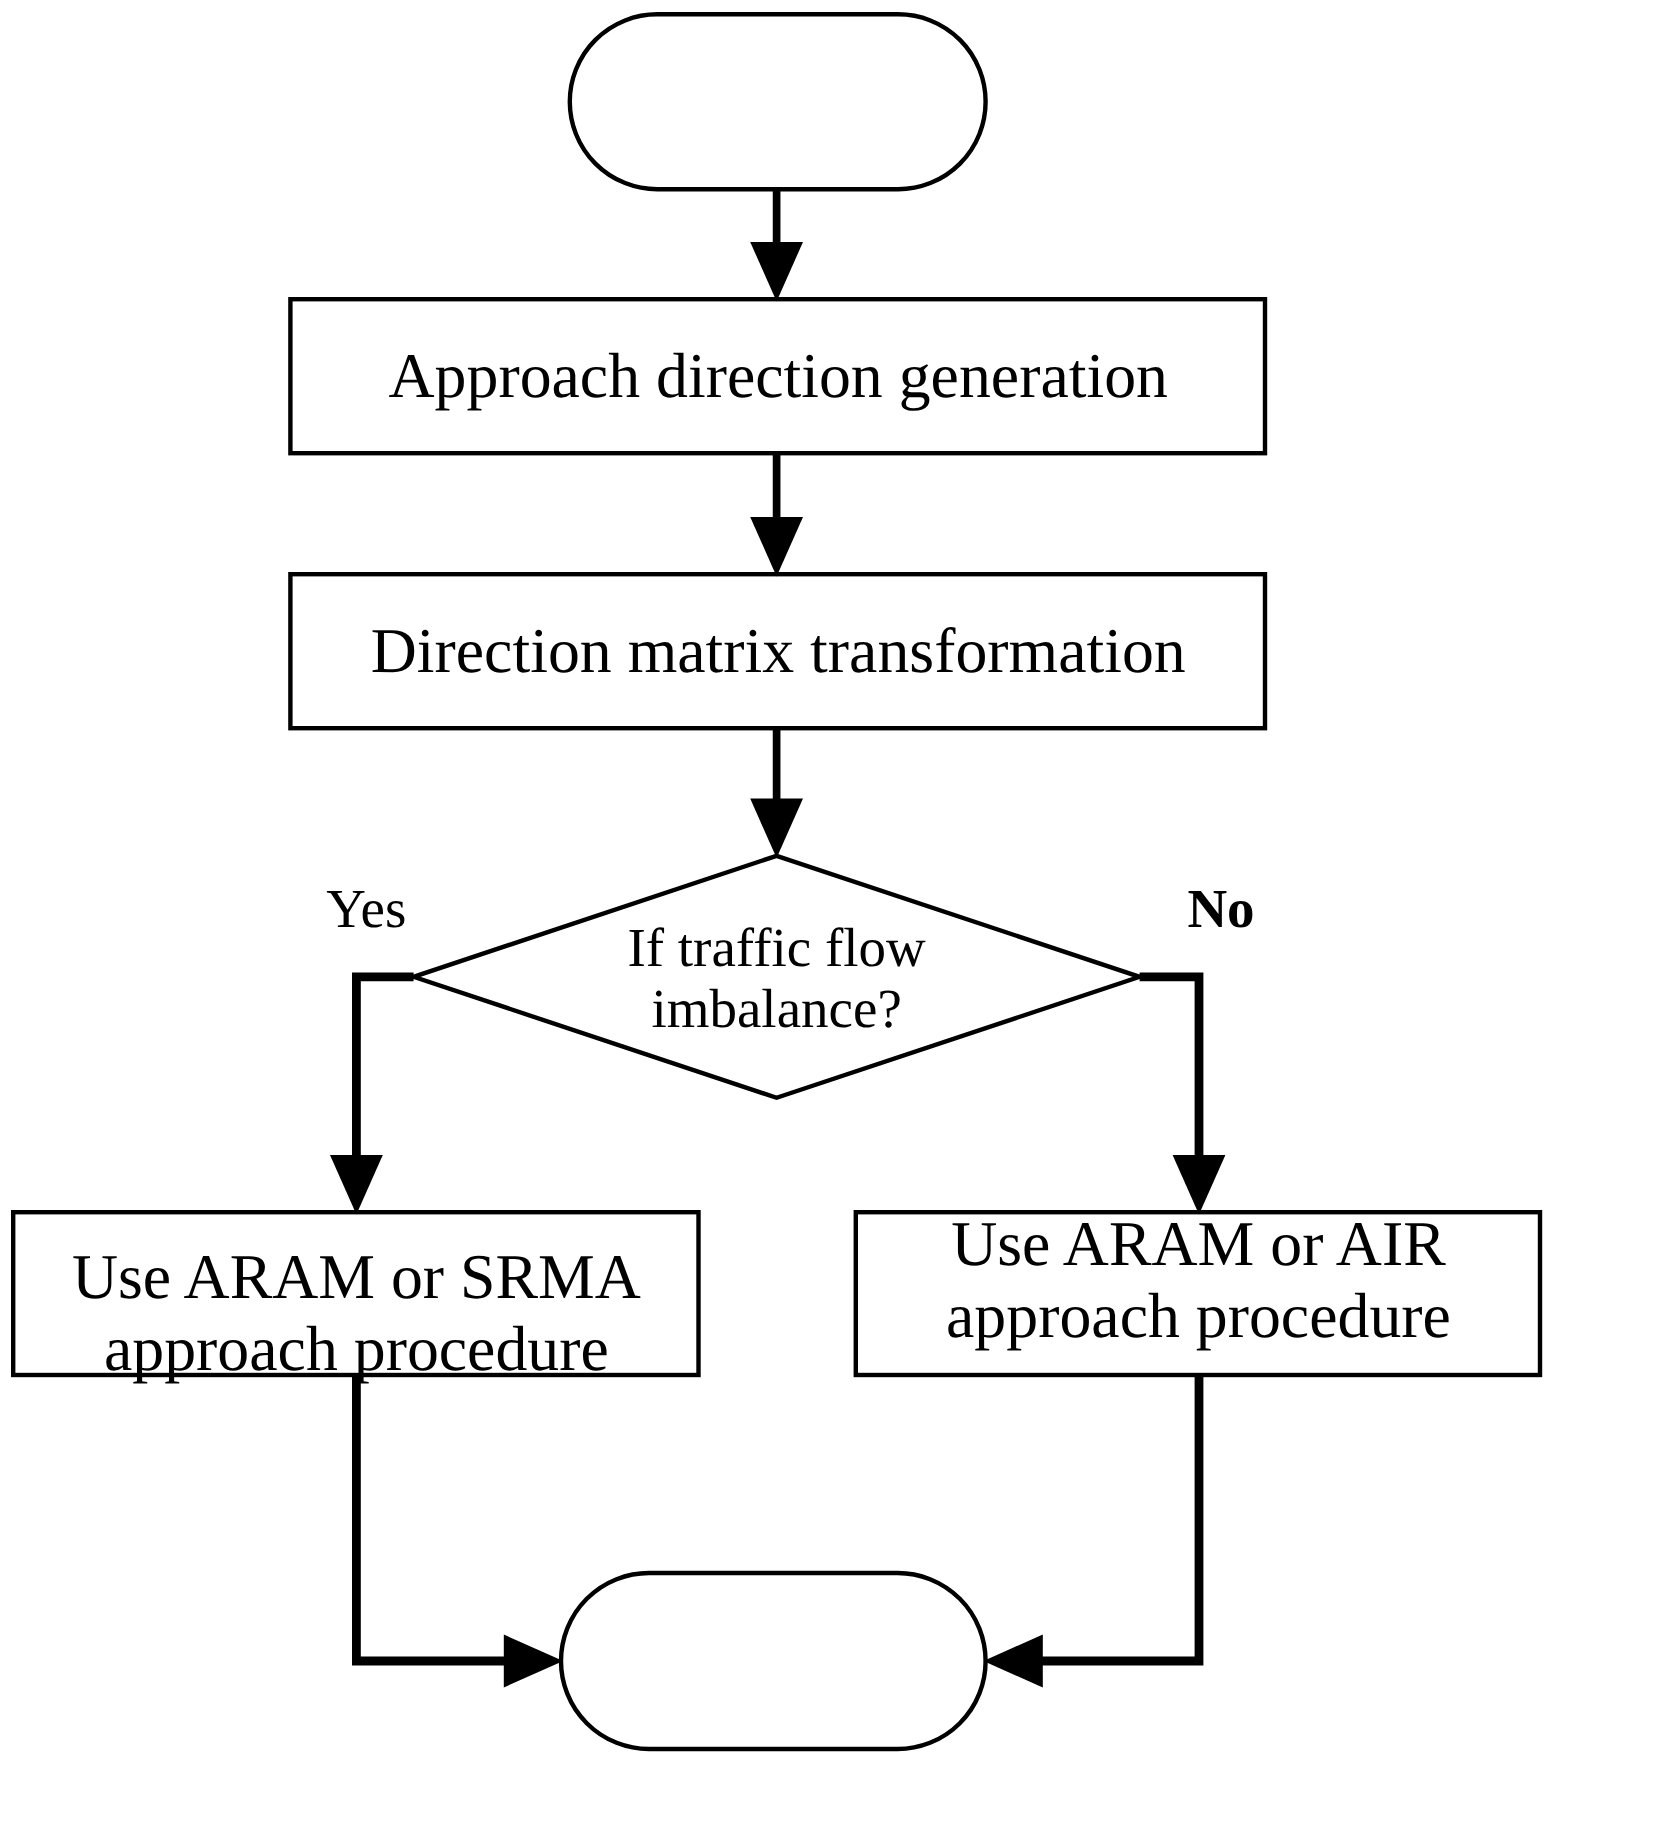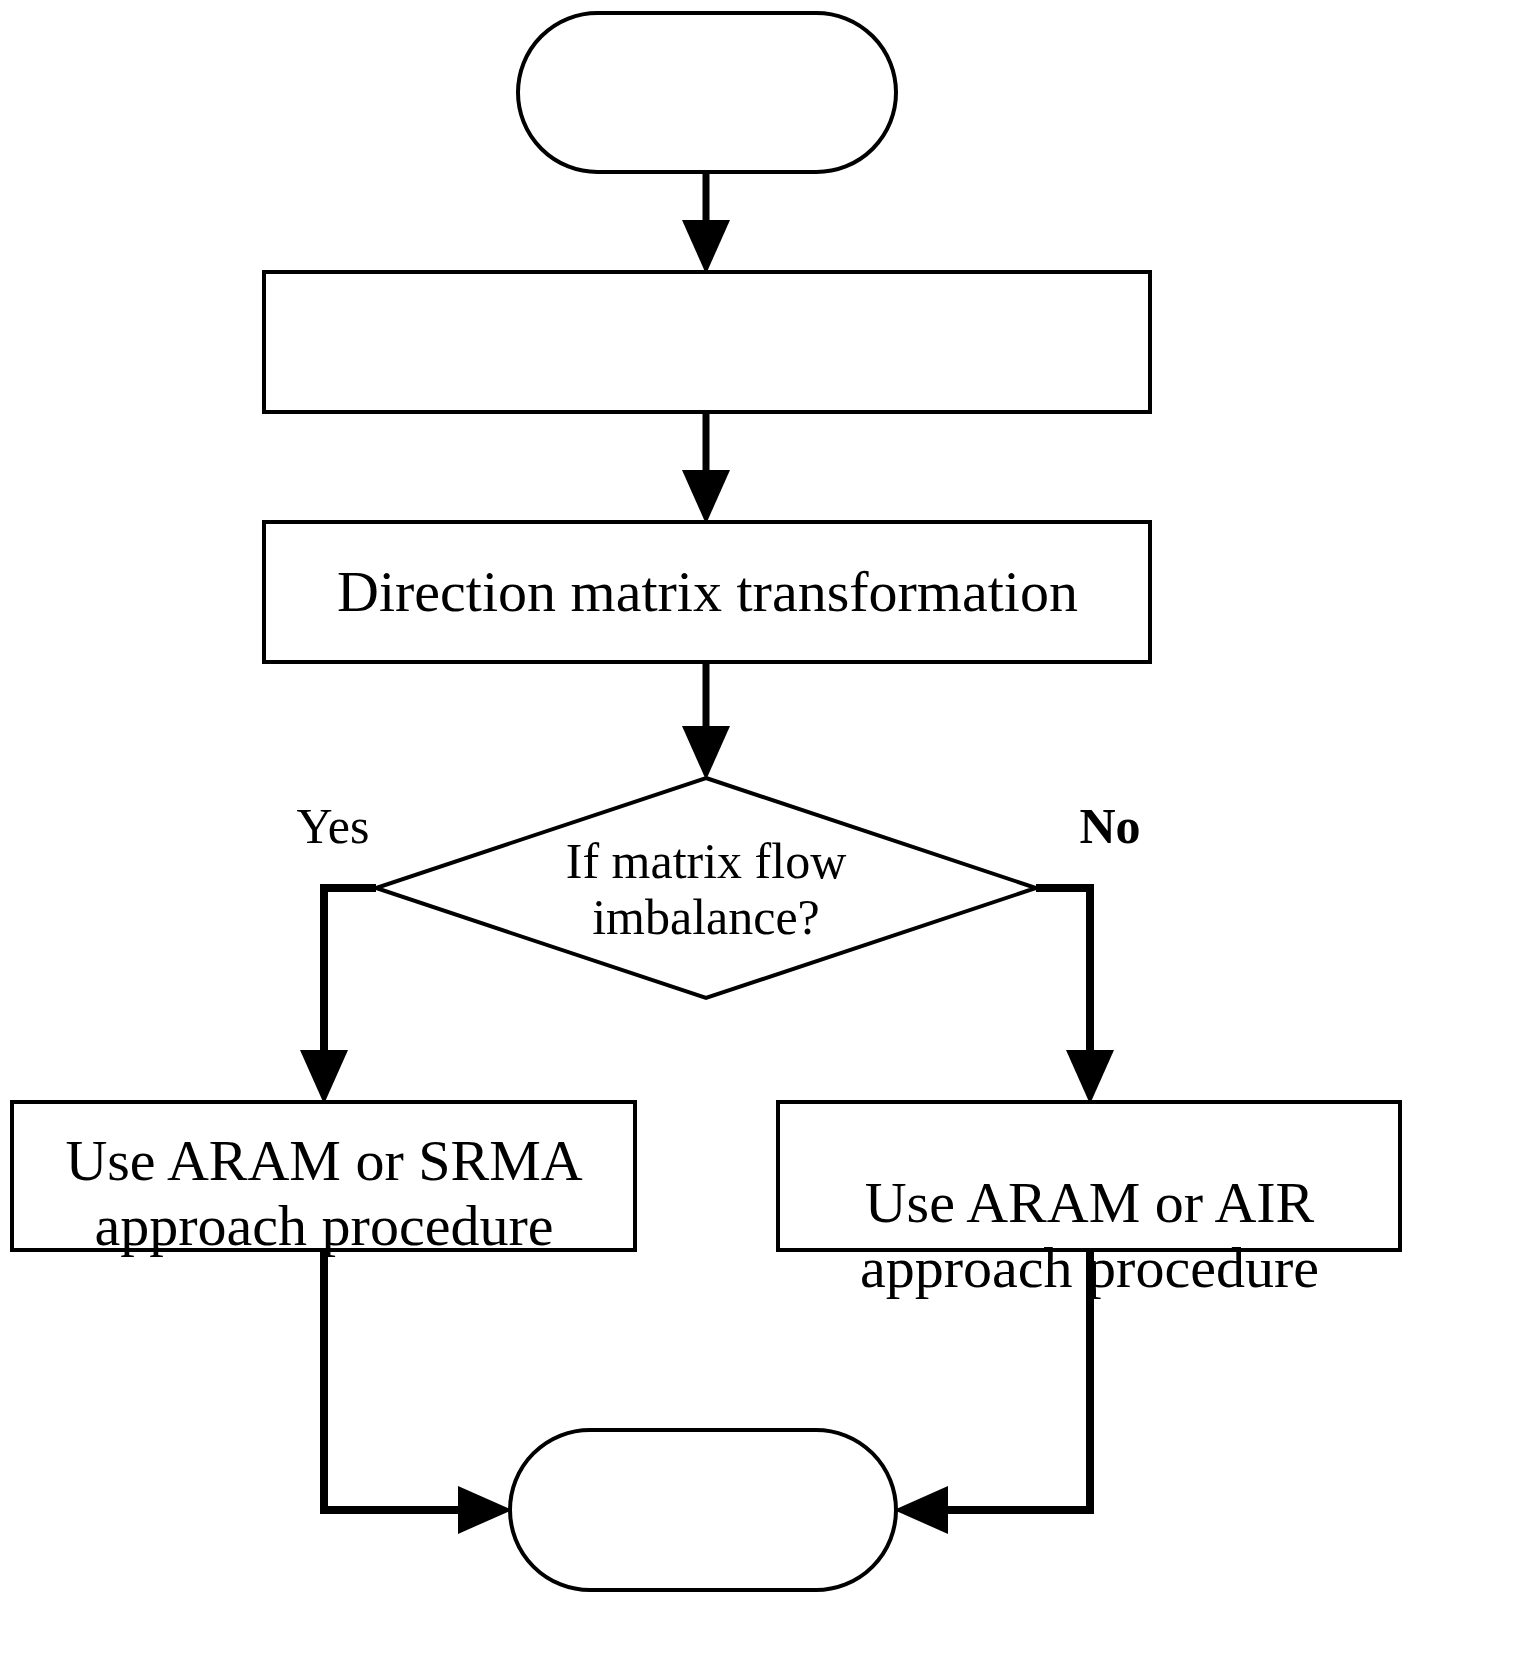--- a/index.html
+++ b/index.html
@@ -41,21 +41,21 @@
   .decision-label   { font-size: 50px; }
   .branch-label     { font-size: 50px; }
 
   .lbl-start    { left: 518px;  top: 13px;   width: 378px; height: 160px; }
   .lbl-box1     { left: 264px;  top: 272px;  width: 887px; height: 141px; }
   .lbl-box2     { left: 264px;  top: 522px;  width: 887px; height: 141px; }
   .lbl-decision { left: 446px;  top: 806px;  width: 520px; height: 166px; }
   .lbl-yes      { left: 258px;  top: 796px;  width: 150px; height: 60px; }
   .lbl-no       { left: 1040px; top: 796px;  width: 140px; height: 60px; font-weight: bold; }
   .lbl-left     { left: 12px;   top: 1100px; width: 624px; height: 188px; }
-  .lbl-right    { left: 778px;  top: 1160px; width: 623px; height: 152px; }
+  .lbl-right    { left: 778px;  top: 1088px; width: 623px; height: 152px; }
   .lbl-end      { left: 510px;  top: 1430px; width: 386px; height: 162px; }
 </style>
 </head>
 <body>
 
 <div id="flowchart-root">
 
   <svg id="flow-svg" viewBox="0 0 1516 1668" xmlns="http://www.w3.org/2000/svg">
 
     <rect x="518" y="13" width="378" height="159" rx="79.5" ry="79.5" fill="#ffffff" stroke="#000000" stroke-width="4"></rect>
@@ -103,24 +103,25 @@
     </g>
 
     <g>
       <polyline points="1090,1250 1090,1510 924,1510" fill="none" stroke="#000000" stroke-width="8"></polyline>
       <polygon points="894,1510 948,1486 948,1534" fill="#000000"></polygon>
     </g>
 
   </svg>
 
 
+  <div class="node-label process-label lbl-box1">Approach direction generation</div>
 
   <div class="node-label process-label lbl-box2">Direction matrix transformation</div>
 
-  <div class="node-label decision-label lbl-decision">If matrix flow
+  <div class="node-label decision-label lbl-decision">If traffic flow
 imbalance?</div>
 
   <div class="node-label branch-label lbl-yes">Yes</div>
 
   <div class="node-label branch-label lbl-no">No</div>
 
   <div class="node-label process-label lbl-left">Use ARAM or SRMA
 approach procedure</div>
 
   <div class="node-label process-label lbl-right">Use ARAM or AIR

